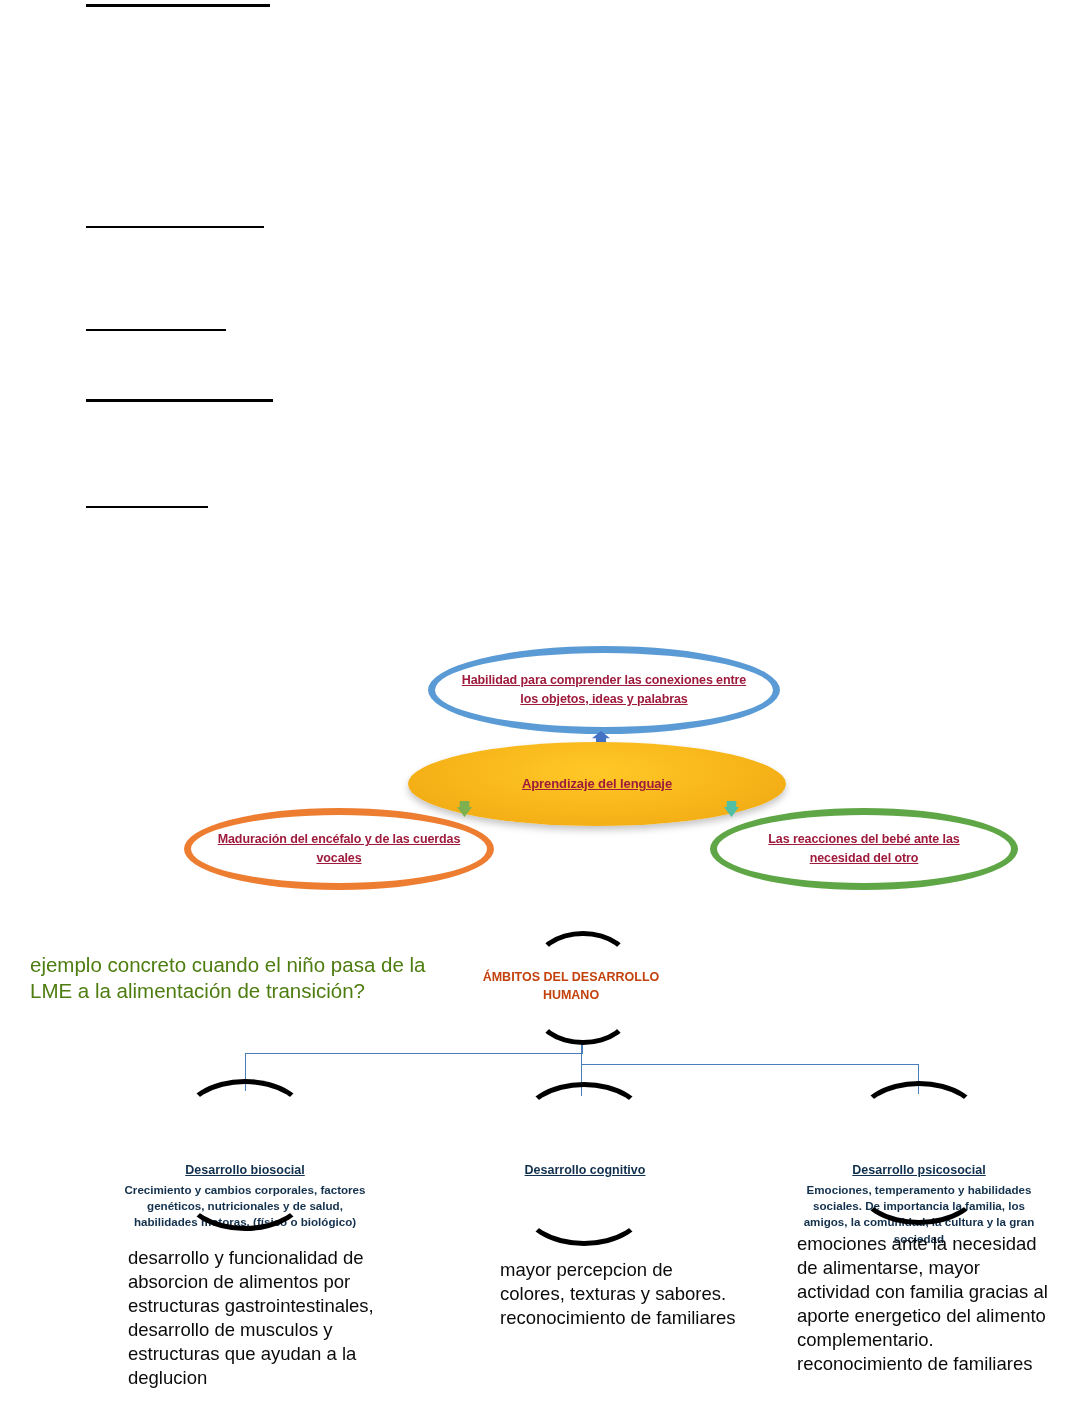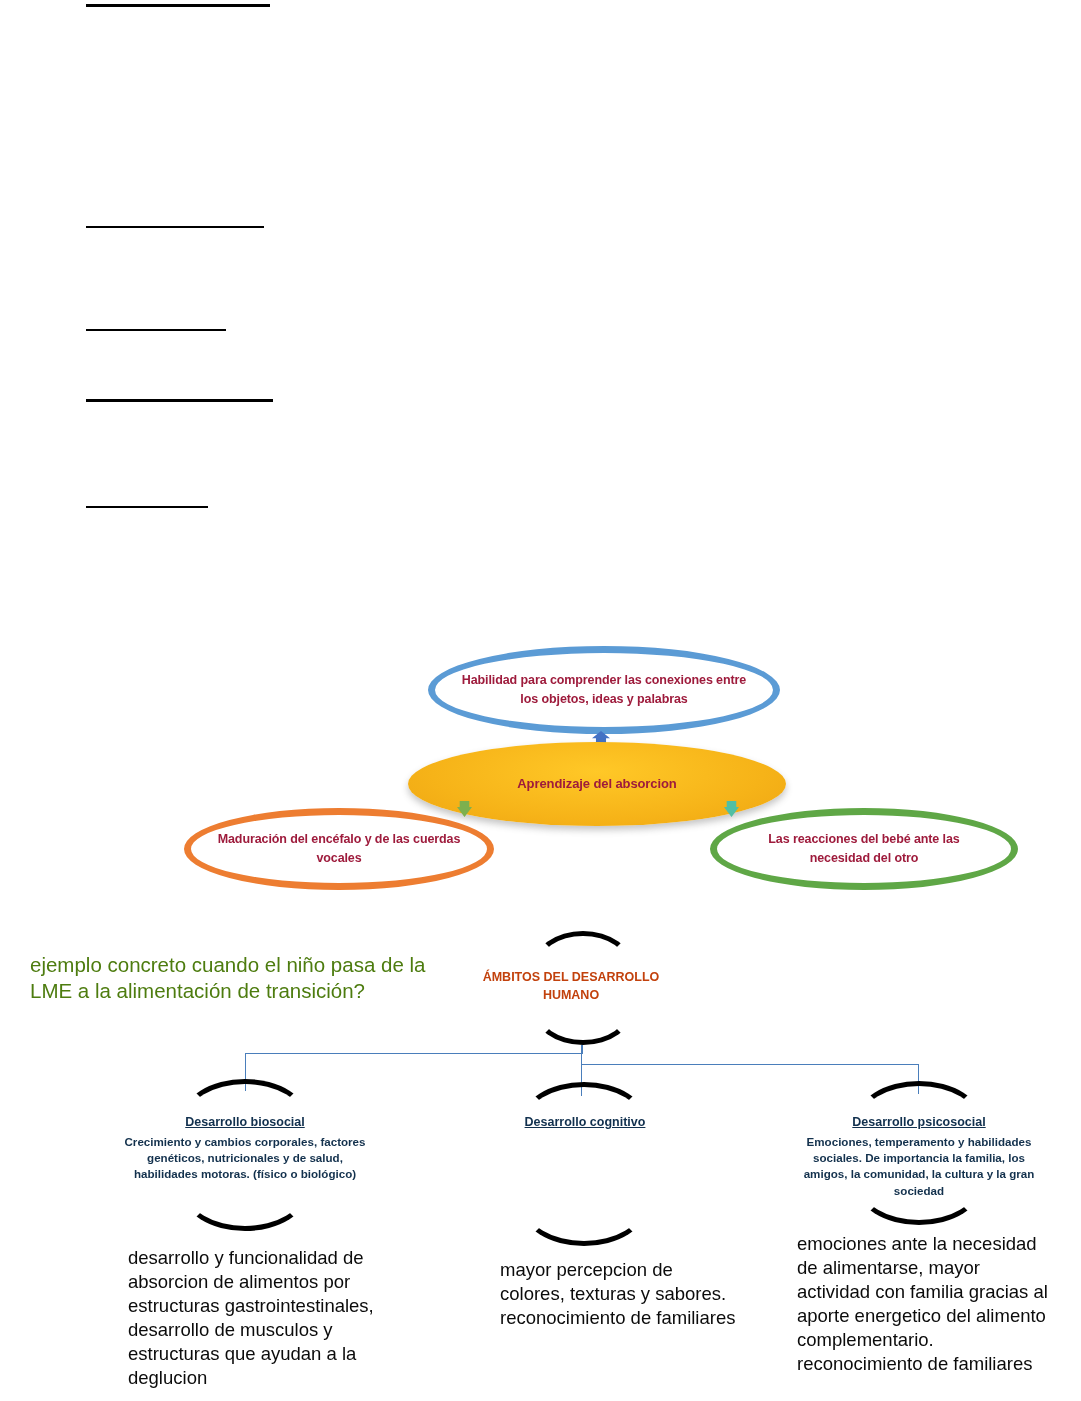--- a/index.html
+++ b/index.html
@@ -36,20 +36,21 @@
     text-align: center;
     border-radius: 50%;
   }
   .ellipse .etext {
     font-weight: bold;
     font-size: 12.5px;
     line-height: 1.5;
     color: #9E1B3C;
     padding: 0 26px;
     letter-spacing: -0.1px;
+    text-decoration: underline;
   }
 
   .ell-blue {
     left: 428px;
     top: 646px;
     width: 352px;
     height: 88px;
     border: 7px solid #5B9BD5;
     background: #ffffff;
   }
@@ -141,20 +142,21 @@
   .arc-bot {
     border-width: 0 5px 5px 5px;
     border-radius: 0 0 50% 50% / 0 0 100% 100%;
     border-left-color: transparent;
     border-right-color: transparent;
   }
 
   .node {
     position: absolute;
     text-align: center;
+    margin-top: 48px;
   }
   .node-title {
     font-weight: bold;
     font-size: 12.5px;
     color: #11304E;
     text-decoration: underline;
     line-height: 1.4;
   }
   .node-body {
     font-weight: bold;
@@ -199,21 +201,21 @@
   <div class="rule" style="left:86px; top:399px; width:187px; height:3px;"></div>
   <div class="rule" style="left:86px; top:506px; width:122px; height:2px;"></div>
 
   <div class="ellipse ell-blue">
     <div class="etext">Habilidad para comprender las conexiones entre los objetos, ideas y palabras</div>
   </div>
 
   <div class="nub nub-blue"></div>
 
   <div class="ellipse ell-yellow">
-    <div class="etext">Aprendizaje del absorcion</div>
+    <div class="etext">Aprendizaje del lenguaje</div>
   </div>
 
   <div class="nub nub-left"></div>
   <div class="nub nub-right"></div>
 
   <div class="ellipse ell-orange">
     <div class="etext">Maduración del encéfalo y de las cuerdas vocales</div>
   </div>
 
   <div class="ellipse ell-green">

